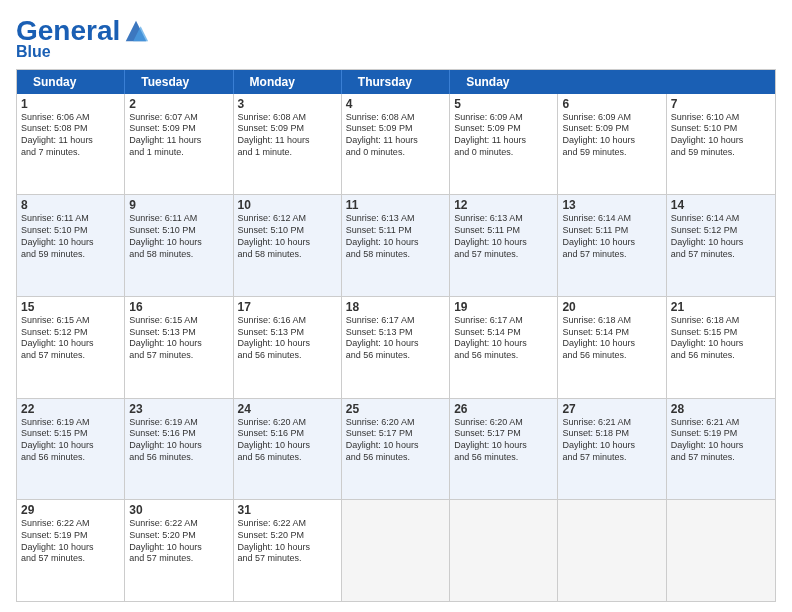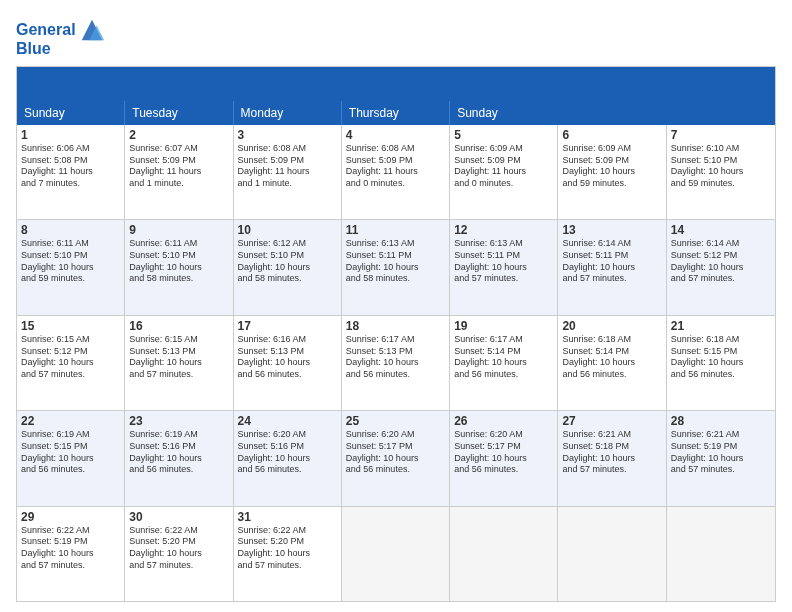--- a/index.html
+++ b/index.html
@@ -21,21 +21,21 @@
       display: flex;
       justify-content: space-between;
       align-items: flex-start;
       margin-bottom: 8px;
     }
     .logo {
       display: flex;
       align-items: center;
     }
     .logo-text {
-      font-size: 16px;
+      font-size: 28px;
       font-weight: bold;
       color: #333;
       line-height: 1.1;
     }
     .logo-text span {
       color: #1a5fb4;
     }
     .logo-icon {
       width: 28px;
       height: 28px;
@@ -60,25 +60,24 @@
       border: 1px solid #ccc;
     }
     .cal-header {
       display: grid;
       grid-template-columns: repeat(7, 1fr);
       background: #1a5fb4;
     }
     .cal-header-cell {
       color: #fff;
       font-size: 12px;
-      font-weight: normal;
-      padding: 5px 7px;
+      font-weight: bold;
+      padding: 5px 16px;
       text-align: left;
       border-right: 1px solid #3a7fd4;
-      margin-top: 34px;
     }
     .cal-header-cell:last-child { border-right: none; }
     .cal-body {
       display: flex;
       flex-direction: column;
       flex: 1;
     }
     .cal-row {
       display: grid;
       grid-template-columns: repeat(7, 1fr);

